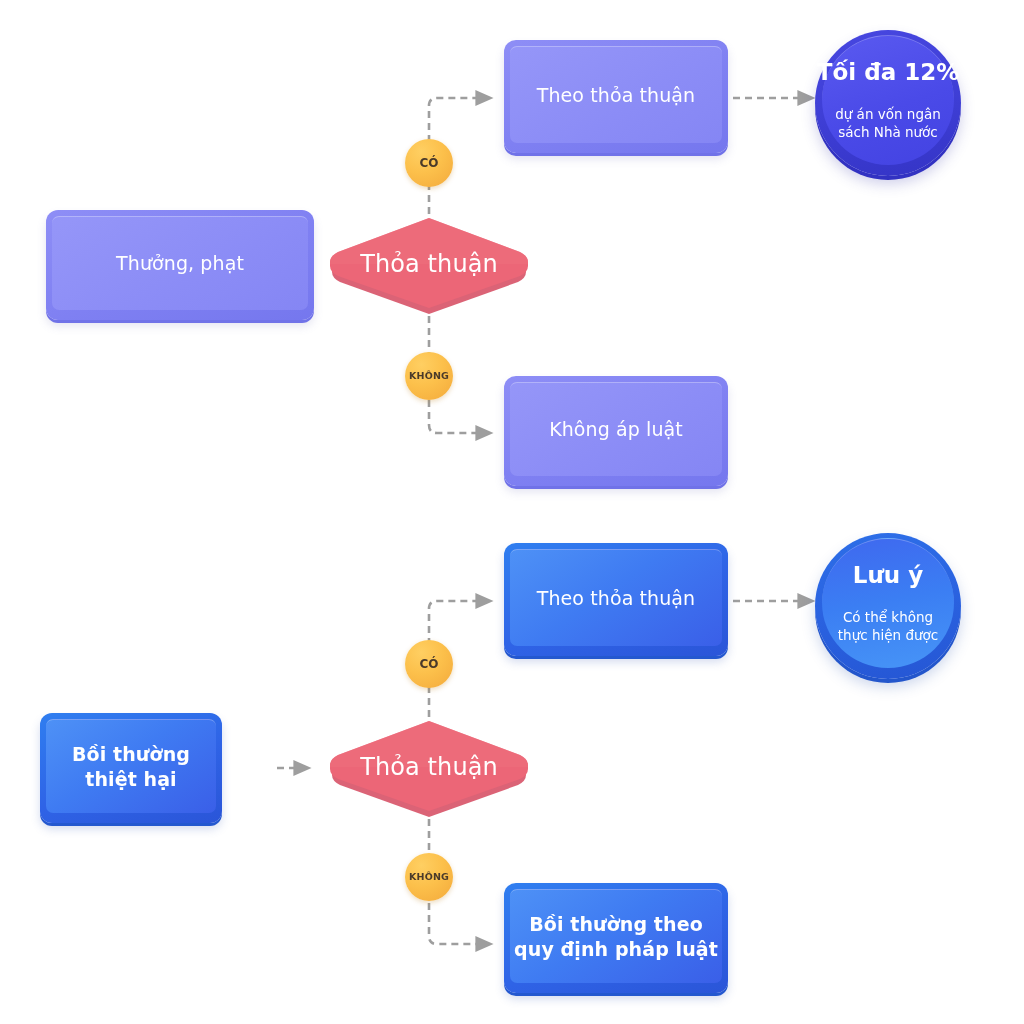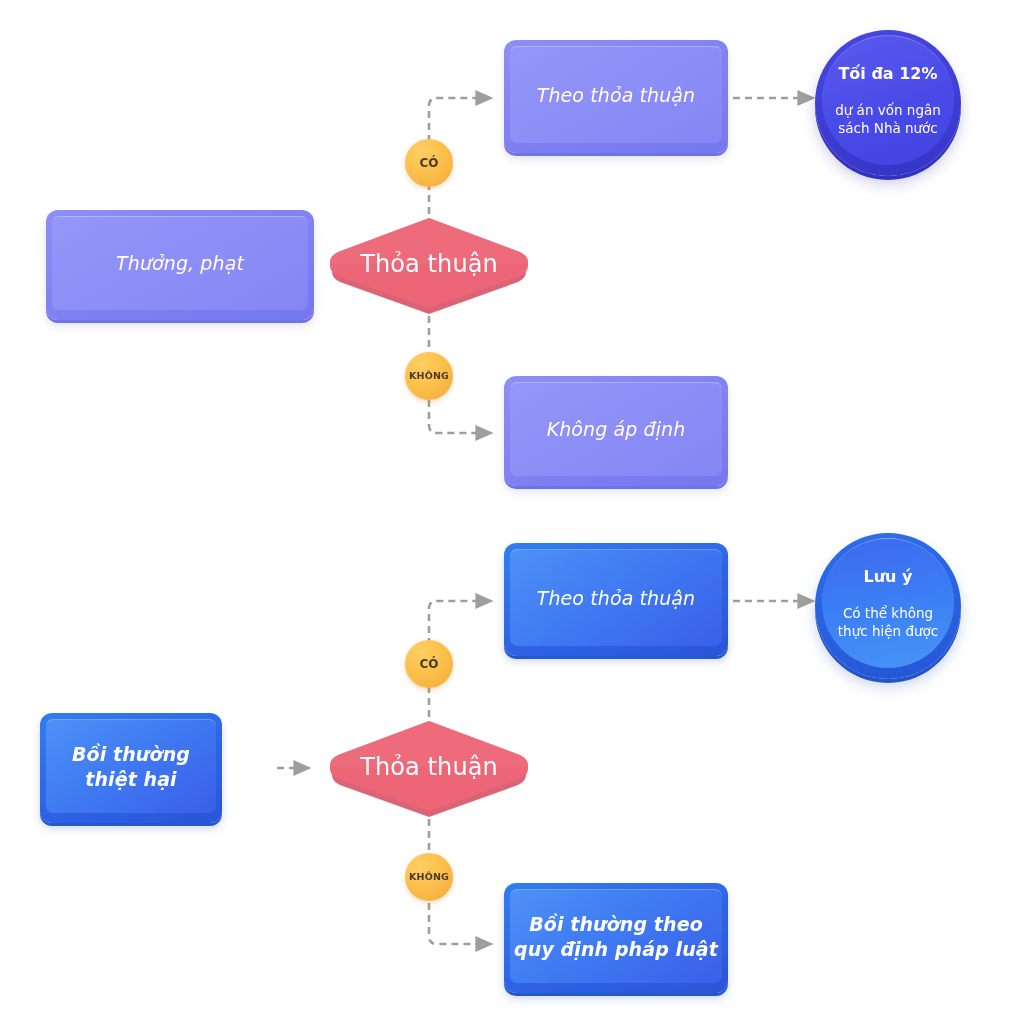--- a/index.html
+++ b/index.html
@@ -48,21 +48,20 @@
   }
   .rect .inner {
     position: absolute;
     left: 6px; right: 6px; top: 6px; bottom: 10px;
     border-radius: 7px;
     display: flex;
     align-items: center;
     justify-content: center;
     text-align: center;
     line-height: 1.28;
-    font-style: italic;
   }
 
   
   .rect.purple {
     background: linear-gradient(160deg, #8e8ef6 0%, #7f80f2 55%, #7577ee 100%);
     box-shadow: 0 3px 0 0 #7072e8, 0 6px 10px rgba(100,100,180,0.18);
   }
   .rect.purple .inner {
     background: linear-gradient(150deg, #9596f8 0%, #8b8cf6 60%, #8586f4 100%);
     border-top: 1px solid rgba(255,255,255,0.33);
@@ -136,21 +135,21 @@
   }
   .circle.blue2 {
     background: linear-gradient(170deg, #2d6fe8 0%, #2a62e0 50%, #2556d4 100%);
     box-shadow: 0 4px 0 0 #2356cc, 0 8px 14px rgba(50,90,180,0.25);
   }
   .circle.blue2 .cinner {
     background: linear-gradient(170deg, #3f68ef 0%, #3b7ef3 48%, #4795f7 100%);
     border-top: 1px solid rgba(255,255,255,0.26);
   }
   .circle .ctitle {
-    font-size: 16px;
+    font-size: 23px;
     font-weight: 700;
     color: #ffffff;
     line-height: 1.2;
     white-space: nowrap;
   }
   .circle .csub {
     font-size: 13.5px;
     font-weight: 400;
     color: #ffffff;
     line-height: 1.32;
@@ -222,21 +221,21 @@
 
   <div class="badge no" style="left:405px; top:352px; width:48px; height:48px;">
     <span class="btext">KHÔNG</span>
   </div>
 
   <div class="node rect purple" style="left:504px; top:40px; width:224px; height:113px;">
     <div class="inner">Theo thỏa thuận</div>
   </div>
 
   <div class="node rect purple" style="left:504px; top:376px; width:224px; height:110px;">
-    <div class="inner">Không áp định</div>
+    <div class="inner">Không áp luật</div>
   </div>
 
   <div class="node circle indigo" style="left:815px; top:30px; width:146px; height:146px;">
     <div class="cinner">
       <span class="ctitle">Tối đa 12%</span>
       <span class="csub">dự án vốn ngân<br>sách Nhà nước</span>
     </div>
   </div>
 
   <div class="node rect blue" style="left:40px; top:713px; width:182px; height:110px;">

